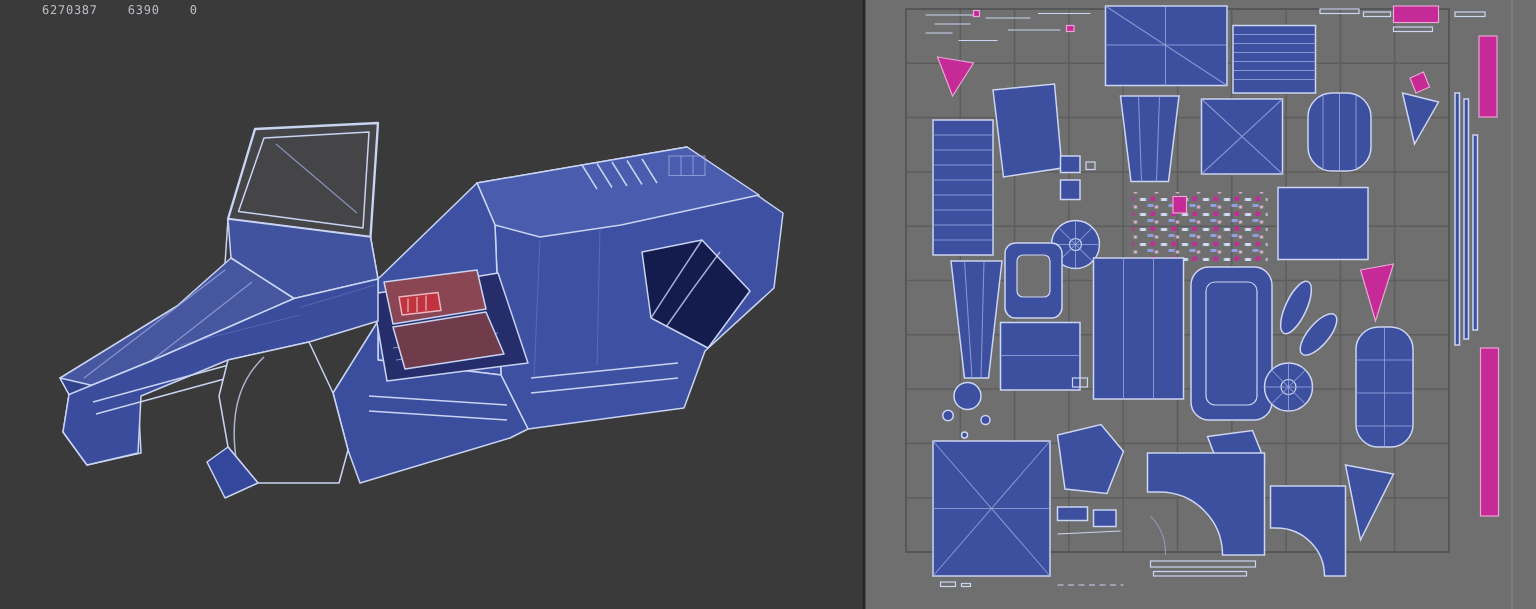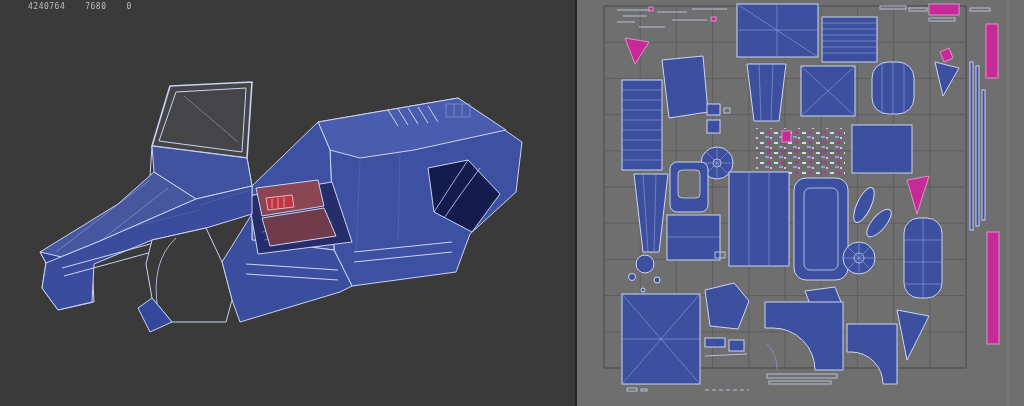--- a/index.html
+++ b/index.html
@@ -38,22 +38,22 @@
   .car-line{stroke:var(--wireframe,#c9d3f2);stroke-width:1;fill:none;stroke-linejoin:round;}
   .car poly, .car polygon, .car path{stroke:var(--wireframe,#c9d3f2);stroke-width:1;stroke-linejoin:round;}
 </style>
 </head>
 <body>
 
 <div class="app">
 
   <div class="viewport-3d">
     <div class="stats">
-      <span>4240764</span>
-      <span>7680</span>
+      <span>6270387</span>
+      <span>6390</span>
       <span>0</span>
     </div>
 
     <svg viewBox="0 0 575 406">
       <g class="car">
 
         <g>
           <polygon points="318,122 458,98 522,142 516,192 470,234 456,272 352,286 334,250 318,180" style="fill:var(--car-blue)"></polygon>
           <polygon points="318,122 458,98 506,130 414,150 360,158 330,150" style="fill:var(--car-blue-light)"></polygon>
           <line x1="330" y1="150" x2="334" y2="250" class="car-line"></line>

